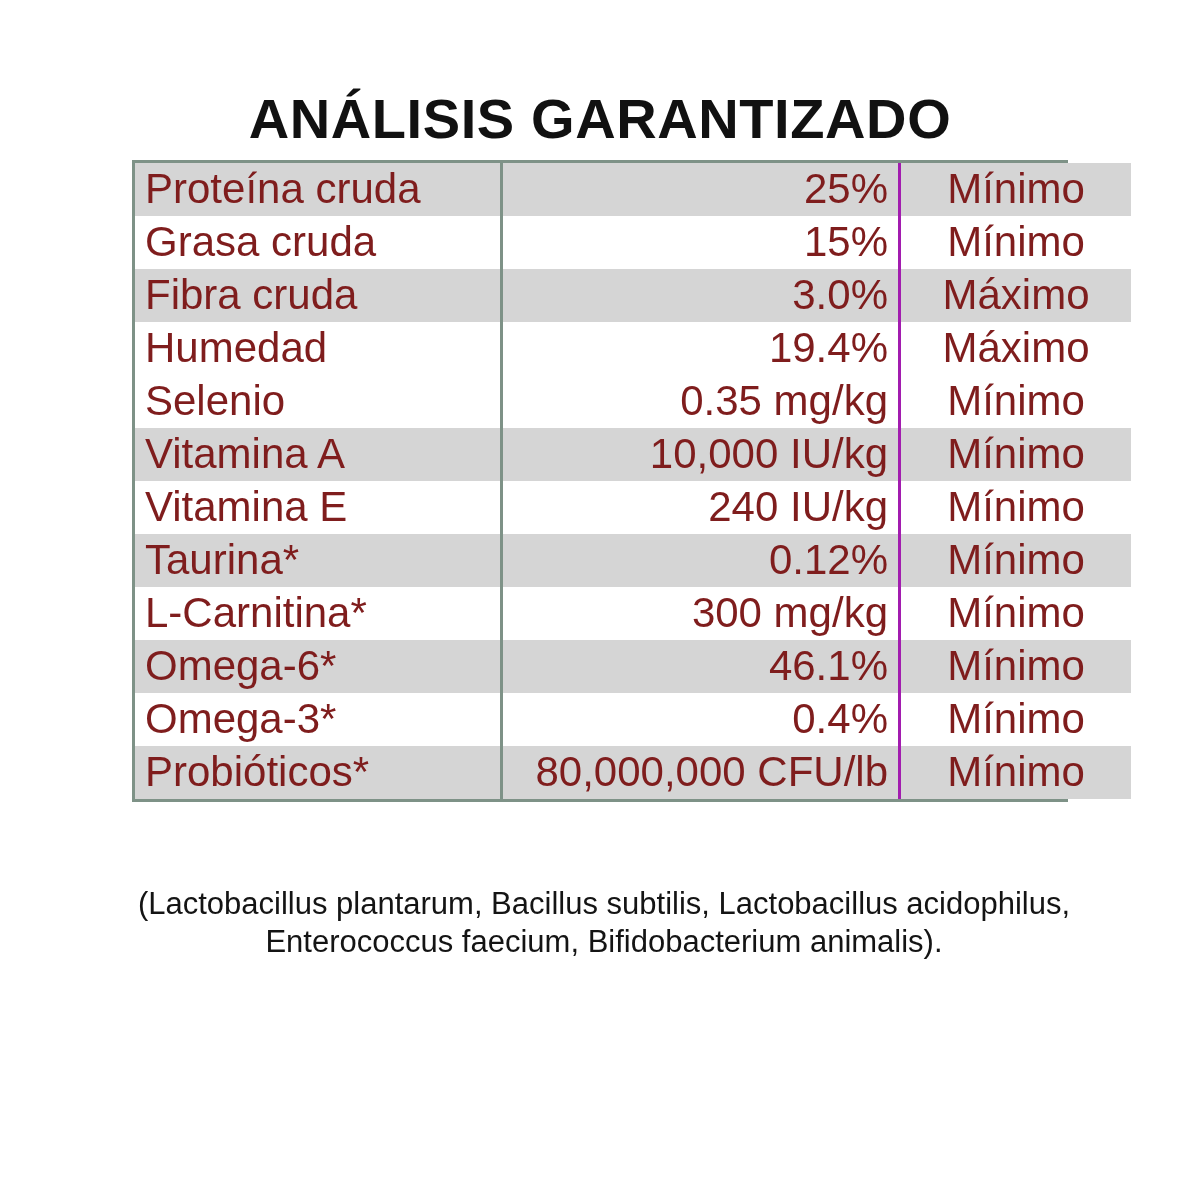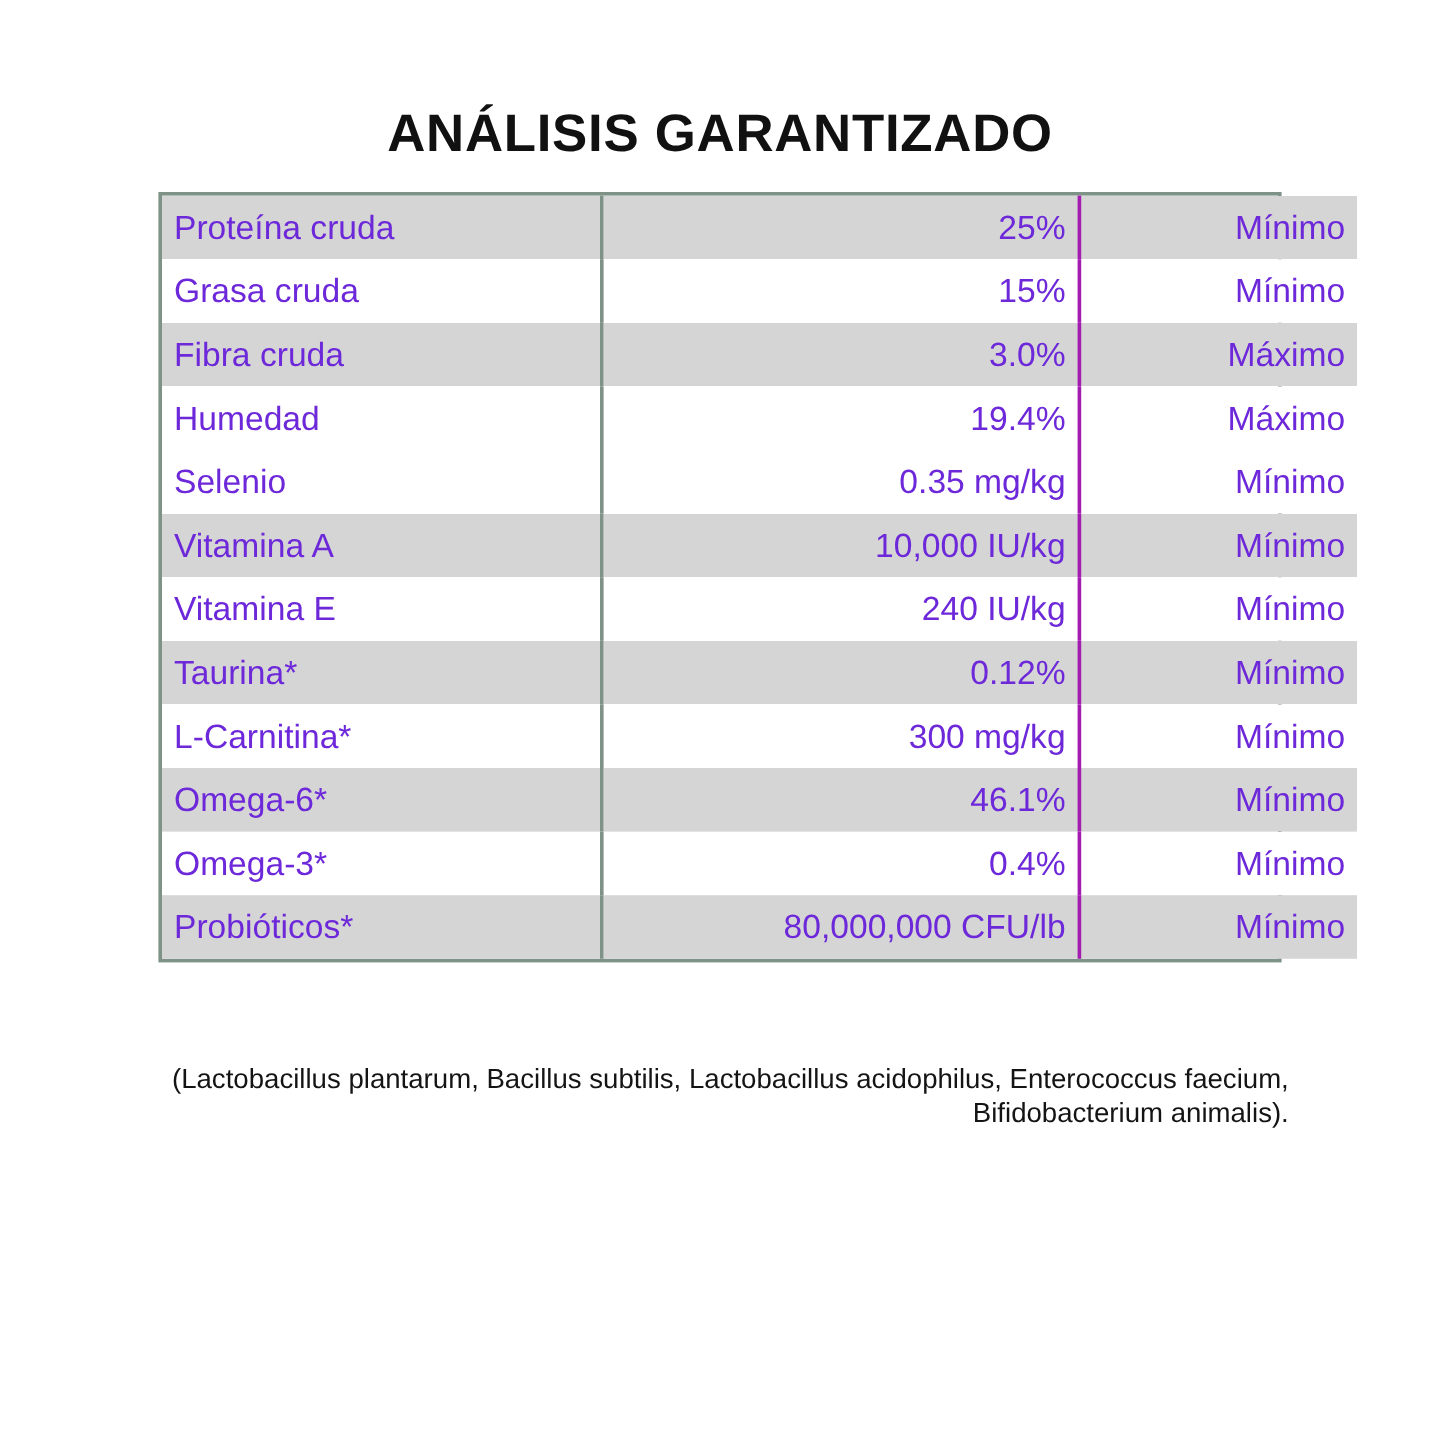--- a/index.html
+++ b/index.html
@@ -16,21 +16,21 @@
   }
   .sheet {
     position: relative;
     width: 1200px;
     height: 1200px;
     box-sizing: border-box;
     padding: 0;
   }
   .title {
     text-align: center;
-    font-size: 44px;
+    font-size: 56px;
     font-weight: 700;
     letter-spacing: 0.6px;
     color: #111111;
     margin: 0;
     padding-top: 88px;
     line-height: 1.1;
   }
   .table-wrap {
     position: absolute;
     left: 132px;
@@ -41,62 +41,62 @@
   }
   table.analysis {
     width: 100%;
     border-collapse: collapse;
     table-layout: fixed;
   }
   table.analysis tr {
     height: 53px;
   }
   table.analysis td {
-    font-size: 28px;
+    font-size: 42px;
     font-weight: 400;
-    color: #6d28d9;
+    color: #7f1d1d;
     padding: 0 10px;
     vertical-align: middle;
     line-height: 1.05;
     white-space: nowrap;
     overflow: hidden;
   }
   td.nutrient {
     width: 345px;
     text-align: left;
     padding-left: 20px;
     border-right: 3px solid #7e9287;
   }
   td.amount {
     width: 375px;
     text-align: right;
     padding-right: 18px;
     border-right: 3px solid #a21caf;
   }
   td.qualifier {
     width: 210px;
-    text-align: right;
+    text-align: center;
     padding-left: 20px;
   }
   tr.shaded td {
     background: #d5d5d5;
   }
   tr.plain td {
     background: #ffffff;
     border-radius: 26px;
   }
   .footnote {
     position: absolute;
     left: 134px;
     top: 885px;
     width: 940px;
-    font-size: 23px;
+    font-size: 31px;
     line-height: 1.22;
     color: #141414;
-    text-align: right;
+    text-align: center;
   }
 </style>
 </head>
 <body>
 
 <div class="sheet">
 
   <h1 class="title">ANÁLISIS GARANTIZADO</h1>
 
   <div class="table-wrap">

